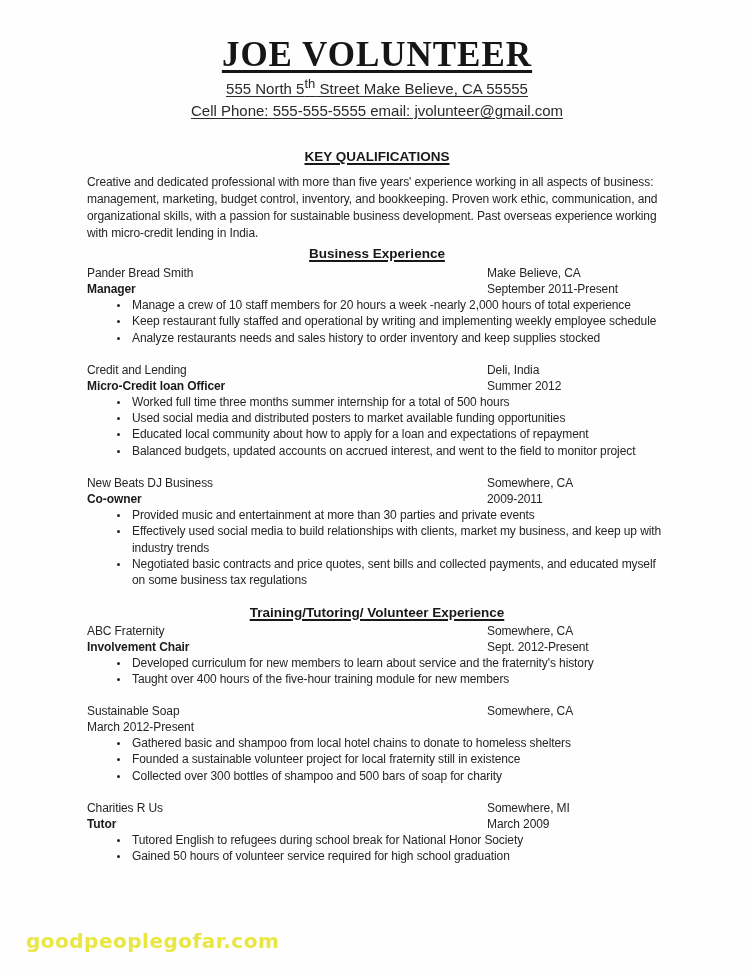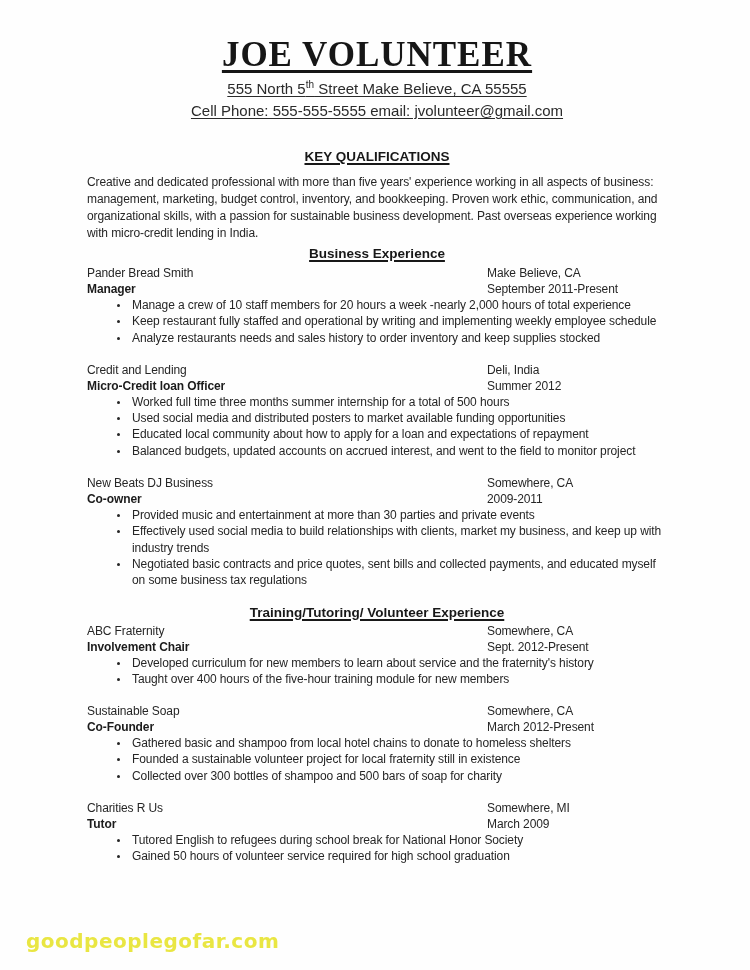--- a/index.html
+++ b/index.html
@@ -35,21 +35,21 @@
     text-underline-offset: 4px;
   }
   .contact-line {
     font-size: 15px;
     line-height: 15px;
     margin-top: 7px;
     color: #2a2a2a;
     text-decoration: underline;
     text-underline-offset: 2px;
   }
-  .contact-line sup { font-size: 10px; line-height: 0; }
+  .contact-line sup { font-size: 13px; line-height: 0; }
 
   
   .sec-heading {
     margin: 0;
     font-size: 13.5px;
     font-weight: bold;
     text-align: center;
     color: #181818;
     text-decoration: underline;
     text-decoration-thickness: 1.5px;
@@ -191,21 +191,20 @@
         <li>Taught over 400 hours of the five-hour training module for new members</li>
       </ul>
     </div>
 
     <div class="entry">
       <div class="entry-line">
         <span class="l">Sustainable Soap</span>
         <span class="r">Somewhere, CA</span>
       </div>
       <div class="entry-line">
-        <span class="l job-title">Co-Founder</span>
         <span class="r">March 2012-Present</span>
       </div>
       <ul class="bullets">
         <li>Gathered basic and shampoo from local hotel chains to donate to homeless shelters</li>
         <li>Founded a sustainable volunteer project for local fraternity still in existence</li>
         <li>Collected over 300 bottles of shampoo and 500 bars of soap for charity</li>
       </ul>
     </div>
 
     <div class="entry">

